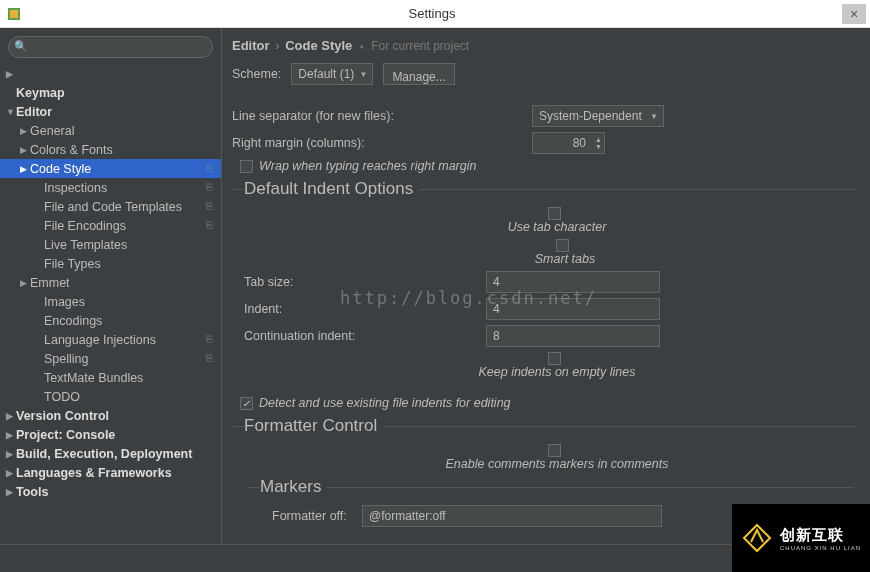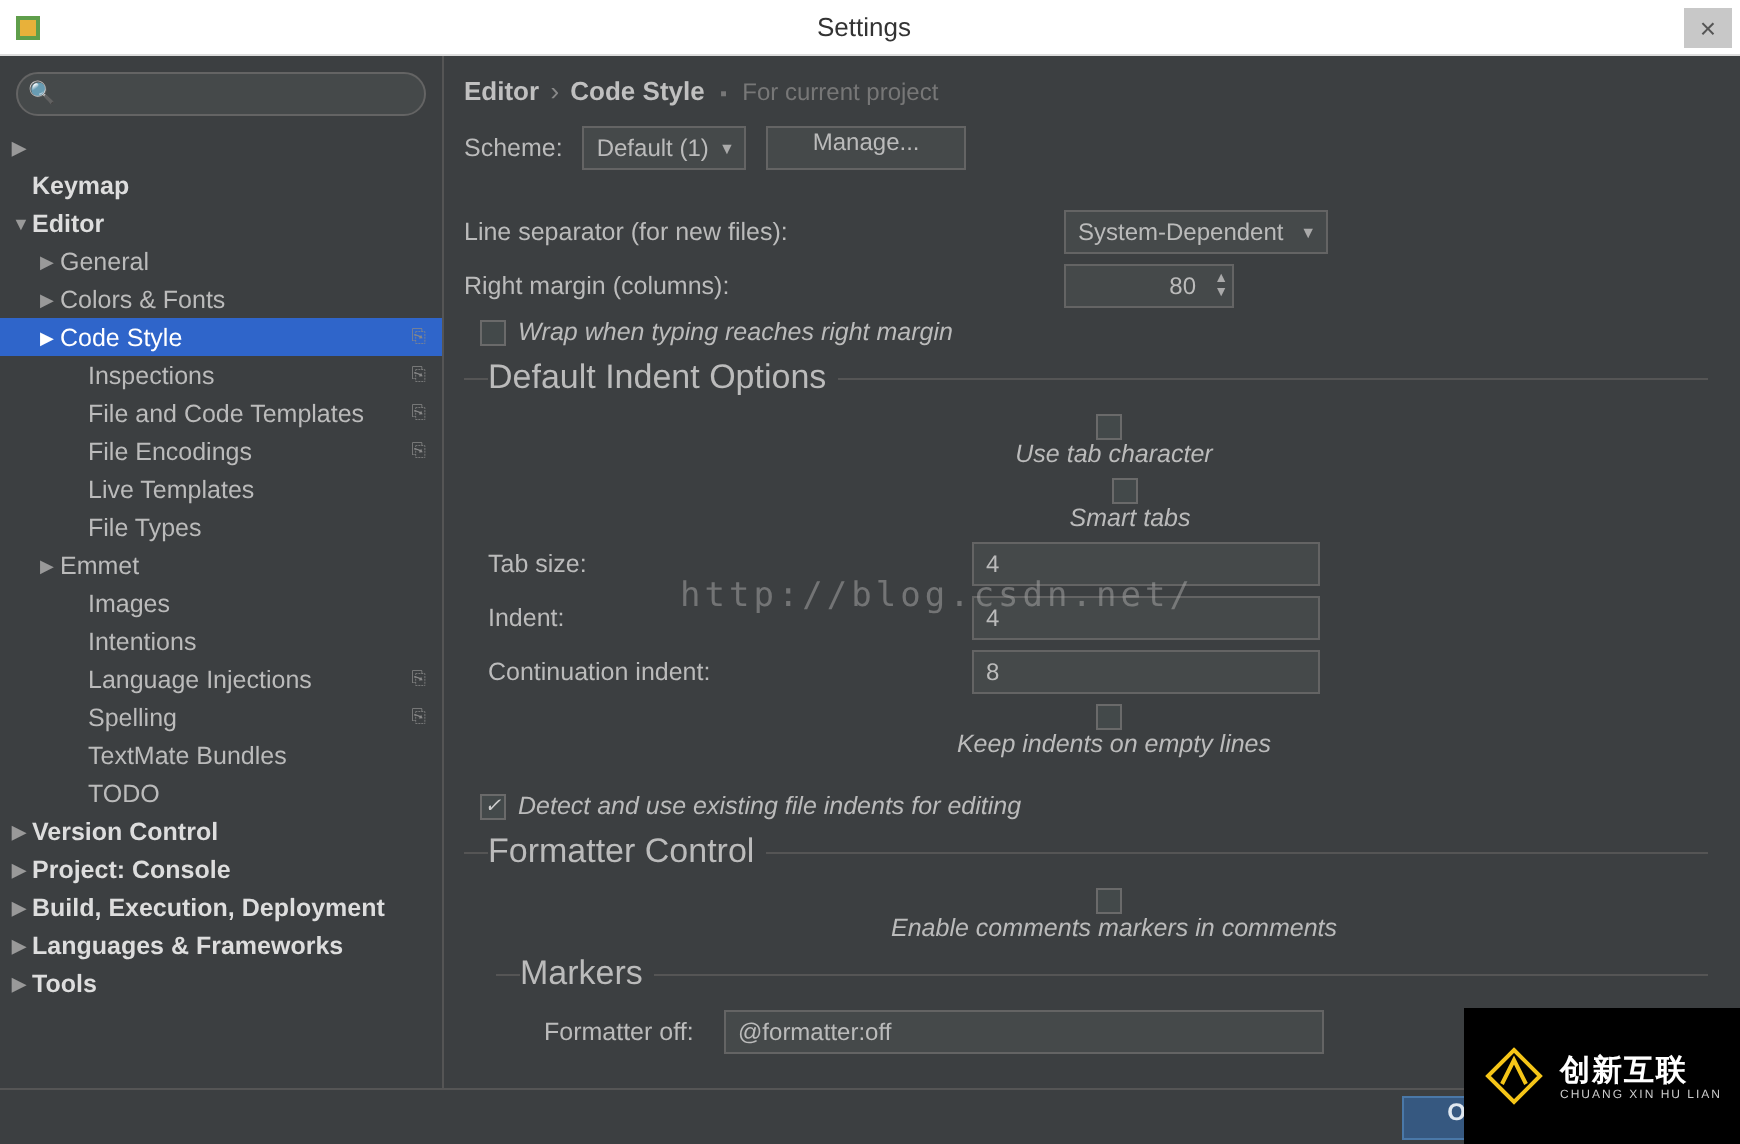--- a/index.html
+++ b/index.html
@@ -26,22 +26,22 @@
 .ind2 { padding-left: 34px; }
 .main { flex: 1; padding: 10px 16px 0 10px; overflow: hidden; }
 .breadcrumb { color: #c0c0c0; font-size: 13px; margin-bottom: 10px; }
 .breadcrumb .sep { color: #888; margin: 0 2px; }
 .breadcrumb .sub { color: #777; font-size: 12px; }
 .row { display: flex; align-items: center; margin-bottom: 6px; }
 .row label { margin-right: 10px; }
 .combo, .btn, .numfield, .textfield { background: #45494a; border: 1px solid #646464; color: #bbb; font-size: 12px; height: 22px; }
 .combo { padding: 0 18px 0 6px; position: relative; display: inline-flex; align-items: center; cursor: pointer; }
 .combo .carrow { position: absolute; right: 5px; font-size: 8px; color: #aaa; }
-.btn { padding: 0 22px; cursor: pointer; display: inline-flex; align-items: flex-start; }
-.numfield { width: 85px; text-align: left; padding-right: 18px; position: relative; display: inline-flex; align-items: center; justify-content: flex-end; }
+.btn { padding: 0 8px; cursor: pointer; display: inline-flex; align-items: flex-end; }
+.numfield { width: 73px; text-align: left; padding-right: 18px; position: relative; display: inline-flex; align-items: center; justify-content: flex-end; }
 .numfield .spin { position: absolute; right: 2px; font-size: 7px; line-height: 7px; color: #aaa; display: flex; flex-direction: column; }
 .textfield { width: 174px; padding: 0 6px; display: inline-flex; align-items: center; }
 .check { display: flex; align-items: center; margin-bottom: 5px; font-style: italic; }
 .check .box { width: 13px; height: 13px; border: 1px solid #6a6a6a; background: #43494a; margin-right: 6px; display: inline-flex; align-items: center; justify-content: center; font-size: 10px; color: #ccc; }
 .check.checked .box::before { content: "✓"; }
 fieldset { border: none; border-top: 1px solid #555; padding: 8px 0 4px 12px; margin: 6px 0; }
 fieldset legend { padding: 0 6px 0 0; color: #bbb; font-size: 17px; }
 fieldset.inner { border-top: 1px solid #555; margin-left: 4px; }
 .form-row { display: flex; align-items: center; margin-bottom: 5px; }
 .form-row .flabel { width: 242px; }
@@ -127,21 +127,21 @@
         <div class="tree-item ind1">
           <span class="arrow">▶</span>
           <span class="lbl">Emmet</span>
         </div>
         <div class="tree-item ind2">
           <span class="arrow"></span>
           <span class="lbl">Images</span>
         </div>
         <div class="tree-item ind2">
           <span class="arrow"></span>
-          <span class="lbl">Intentions</span>
+          <span class="lbl">Encodings</span>
         </div>
         <div class="tree-item ind2">
           <span class="arrow"></span>
           <span class="lbl">Language Injections</span>
           <span class="badge">⎘</span>
         </div>
         <div class="tree-item ind2">
           <span class="arrow"></span>
           <span class="lbl">Spelling</span>
           <span class="badge">⎘</span>

